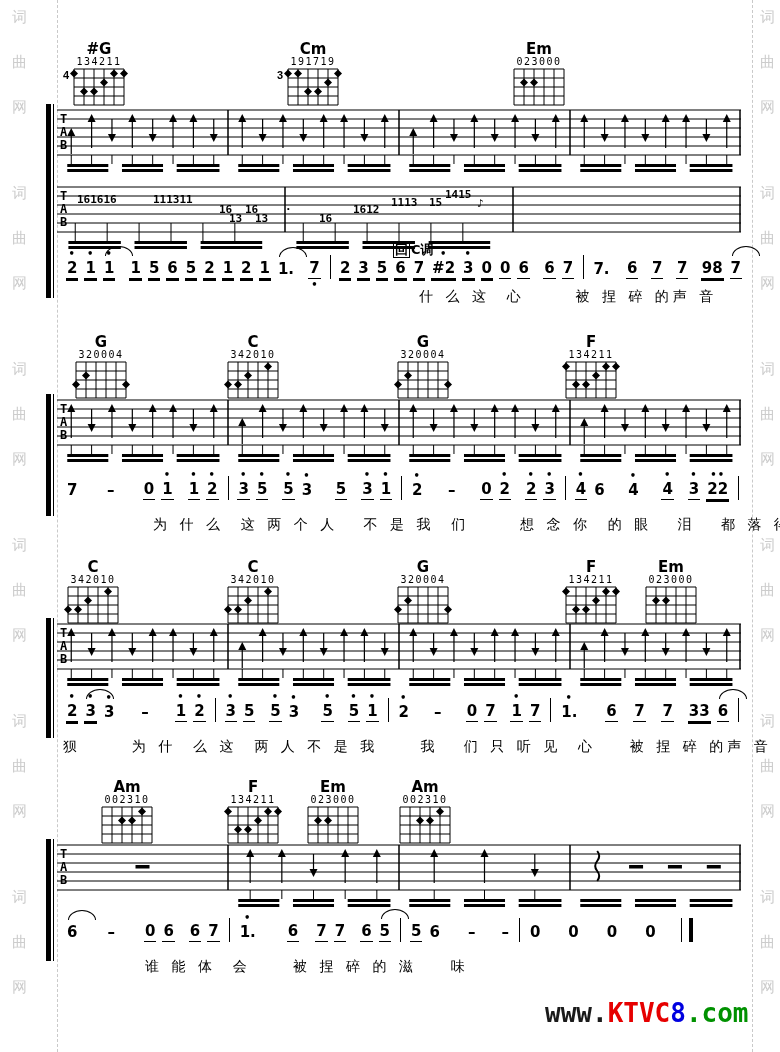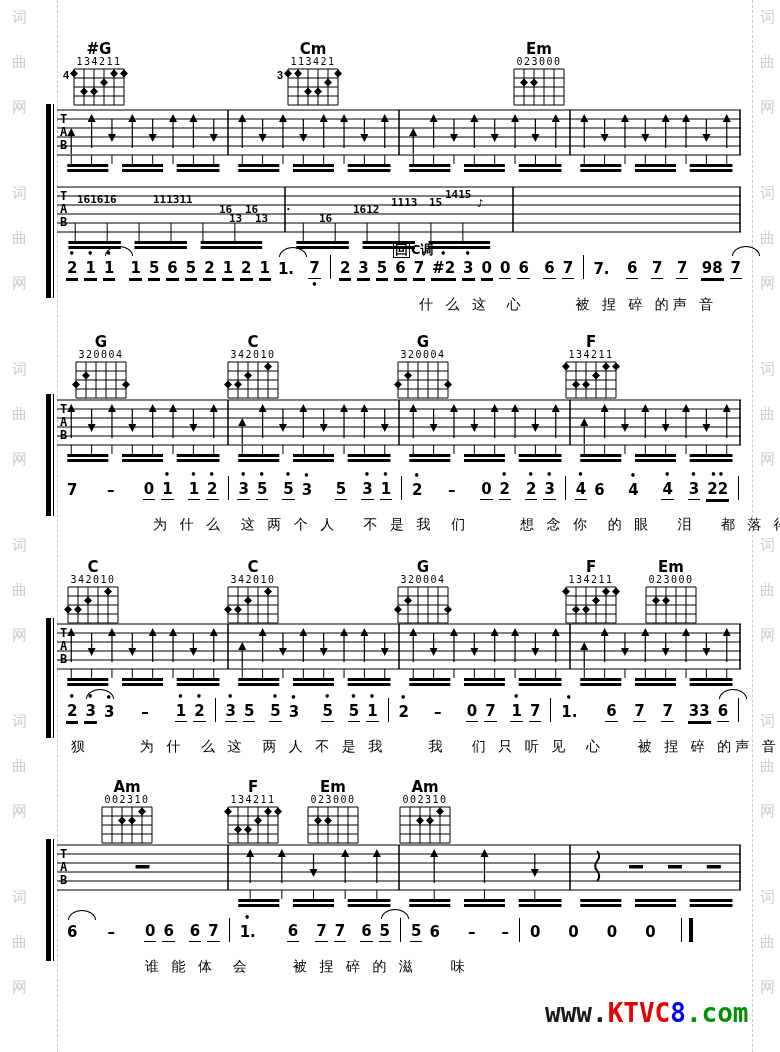--- a/index.html
+++ b/index.html
@@ -96,21 +96,21 @@
           <line x1="6" y1="20" x2="56" y2="20" stroke="#000" stroke-width="1"></line>
           <line x1="6" y1="29" x2="56" y2="29" stroke="#000" stroke-width="1"></line>
           <line x1="6" y1="38" x2="56" y2="38" stroke="#000" stroke-width="1"></line>
           <polygon points="6,2.5 10,6.5 6,10.5 2,6.5" fill="#000"></polygon>
           <polygon points="46,2.5 50,6.5 46,10.5 42,6.5" fill="#000"></polygon>
           <polygon points="56,2.5 60,6.5 56,10.5 52,6.5" fill="#000"></polygon>
           <polygon points="36,11.5 40,15.5 36,19.5 32,15.5" fill="#000"></polygon>
           <polygon points="16,20.5 20,24.5 16,28.5 12,24.5" fill="#000"></polygon>
           <polygon points="26,20.5 30,24.5 26,28.5 22,24.5" fill="#000"></polygon>
         </svg><span class="cpos" style="left: -5px; top: 27px;">4</span></div>
-      <div class="chord" style="left: 282px; top: 42px;"><div class="cname">Cm</div><div class="cfing">113421</div><svg width="62" height="40">
+      <div class="chord" style="left: 282px; top: 42px;"><div class="cname">Cm</div><div class="cfing">191719</div><svg width="62" height="40">
           <line x1="6" y1="2" x2="6" y2="38" stroke="#000" stroke-width="1"></line>
           <line x1="16" y1="2" x2="16" y2="38" stroke="#000" stroke-width="1"></line>
           <line x1="26" y1="2" x2="26" y2="38" stroke="#000" stroke-width="1"></line>
           <line x1="36" y1="2" x2="36" y2="38" stroke="#000" stroke-width="1"></line>
           <line x1="46" y1="2" x2="46" y2="38" stroke="#000" stroke-width="1"></line>
           <line x1="56" y1="2" x2="56" y2="38" stroke="#000" stroke-width="1"></line>
           <line x1="6" y1="2" x2="56" y2="2" stroke="#000" stroke-width="1"></line>
           <line x1="6" y1="11" x2="56" y2="11" stroke="#000" stroke-width="1"></line>
           <line x1="6" y1="20" x2="56" y2="20" stroke="#000" stroke-width="1"></line>
           <line x1="6" y1="29" x2="56" y2="29" stroke="#000" stroke-width="1"></line>
@@ -358,21 +358,21 @@
         <span class="sp" style="width: 22px;"></span>
         <span class="n u1">6</span>
         <span class="sp" style="width: 4px;"></span>
         <span class="n u1">7</span>
         <span class="sp" style="width: 4px;"></span>
         <span class="n u1">7</span>
         <span class="sp" style="width: 2px;"></span>
         <span class="n u2">98</span>
         <span class="n u1 arc">7</span>
       </div>
-      <div class="lyric" style="top: 296px; padding-left: 362px;">什 么 这  心      被 捏 碎 的声 音</div>
+      <div class="lyric" style="top: 288px; padding-left: 362px;">什 么 这  心      被 捏 碎 的声 音</div>
     </div>
     <div class="sys" style="top: 0px;">
       <div class="bracket" style="left: 46px; top: 394px; height: 122px;">
         <div class="thin"></div>
       </div>
       <div class="chord" style="left: 70px; top: 335px;"><div class="cname">G</div><div class="cfing">320004</div><svg width="62" height="40">
           <line x1="6" y1="2" x2="6" y2="38" stroke="#000" stroke-width="1"></line>
           <line x1="16" y1="2" x2="16" y2="38" stroke="#000" stroke-width="1"></line>
           <line x1="26" y1="2" x2="26" y2="38" stroke="#000" stroke-width="1"></line>
           <line x1="36" y1="2" x2="36" y2="38" stroke="#000" stroke-width="1"></line>
@@ -878,21 +878,21 @@
         <span class="n u1">6</span>
         <span class="sp" style="width: 4px;"></span>
         <span class="n u1">7</span>
         <span class="sp" style="width: 4px;"></span>
         <span class="n u1">7</span>
         <span class="sp" style="width: 2px;"></span>
         <span class="n u2">33</span>
         <span class="n u1 arc">6</span>
         <span class="mbar"></span>
       </div>
-      <div class="lyric" style="top: 738px; padding-left: 14px;">狈      为 什  么 这  两 人 不 是 我     我   们 只 听 见  心    被 捏 碎 的声 音</div>
+      <div class="lyric" style="top: 738px; padding-left: 6px;">狈      为 什  么 这  两 人 不 是 我     我   们 只 听 见  心    被 捏 碎 的声 音</div>
     </div>
     <div class="sys" style="top: 0px;">
       <div class="bracket" style="left: 46px; top: 839px; height: 122px;">
         <div class="thin"></div>
       </div>
       <div class="chord" style="left: 96px; top: 780px;"><div class="cname">Am</div><div class="cfing">002310</div><svg width="62" height="40">
           <line x1="6" y1="2" x2="6" y2="38" stroke="#000" stroke-width="1"></line>
           <line x1="16" y1="2" x2="16" y2="38" stroke="#000" stroke-width="1"></line>
           <line x1="26" y1="2" x2="26" y2="38" stroke="#000" stroke-width="1"></line>
           <line x1="36" y1="2" x2="36" y2="38" stroke="#000" stroke-width="1"></line>

